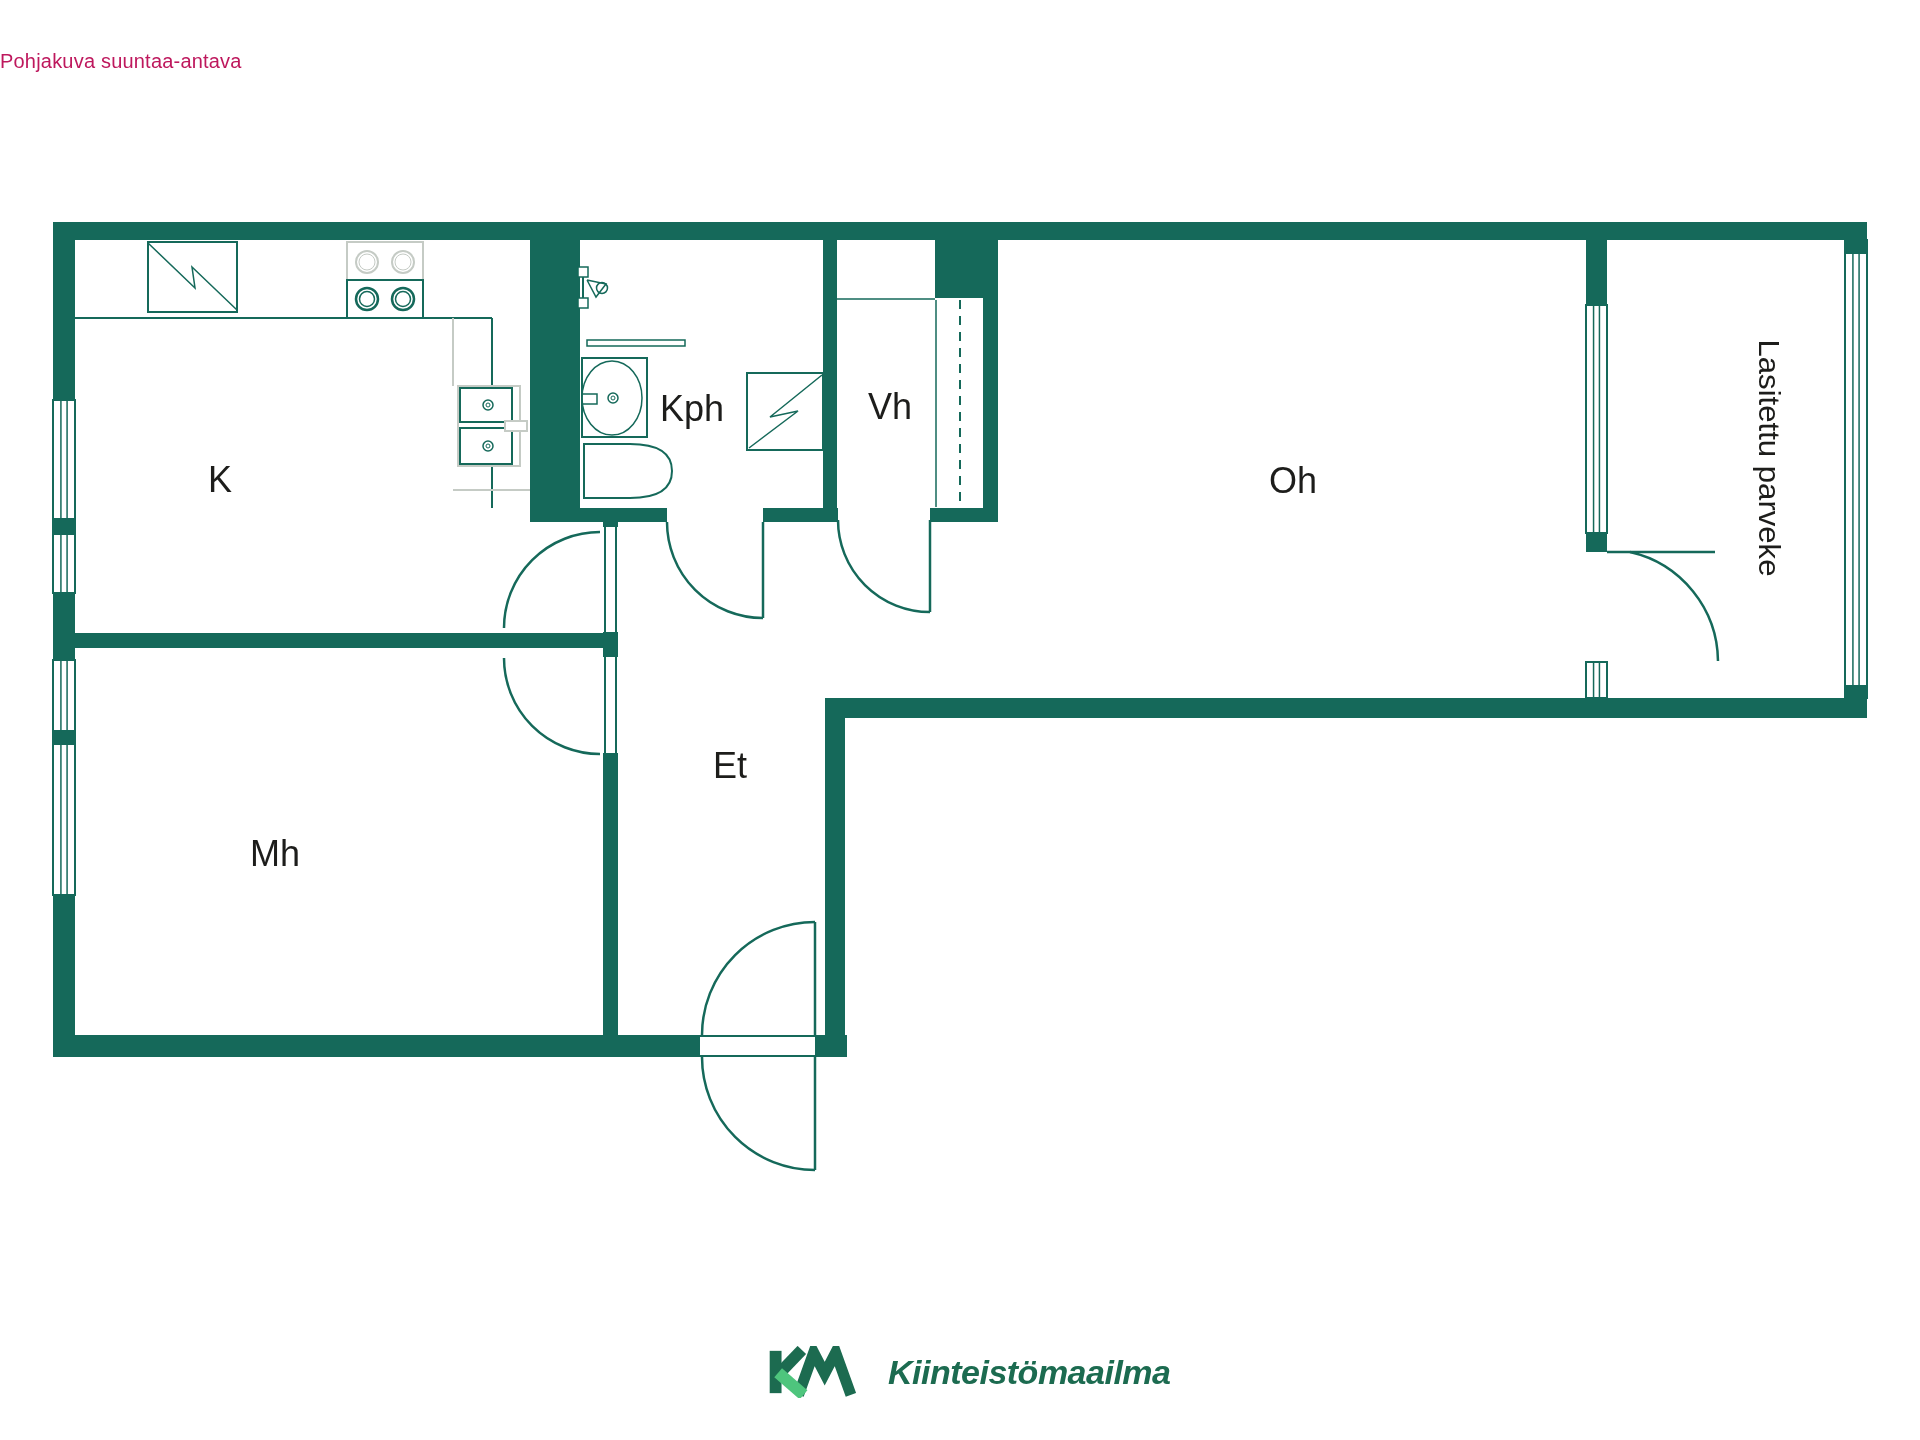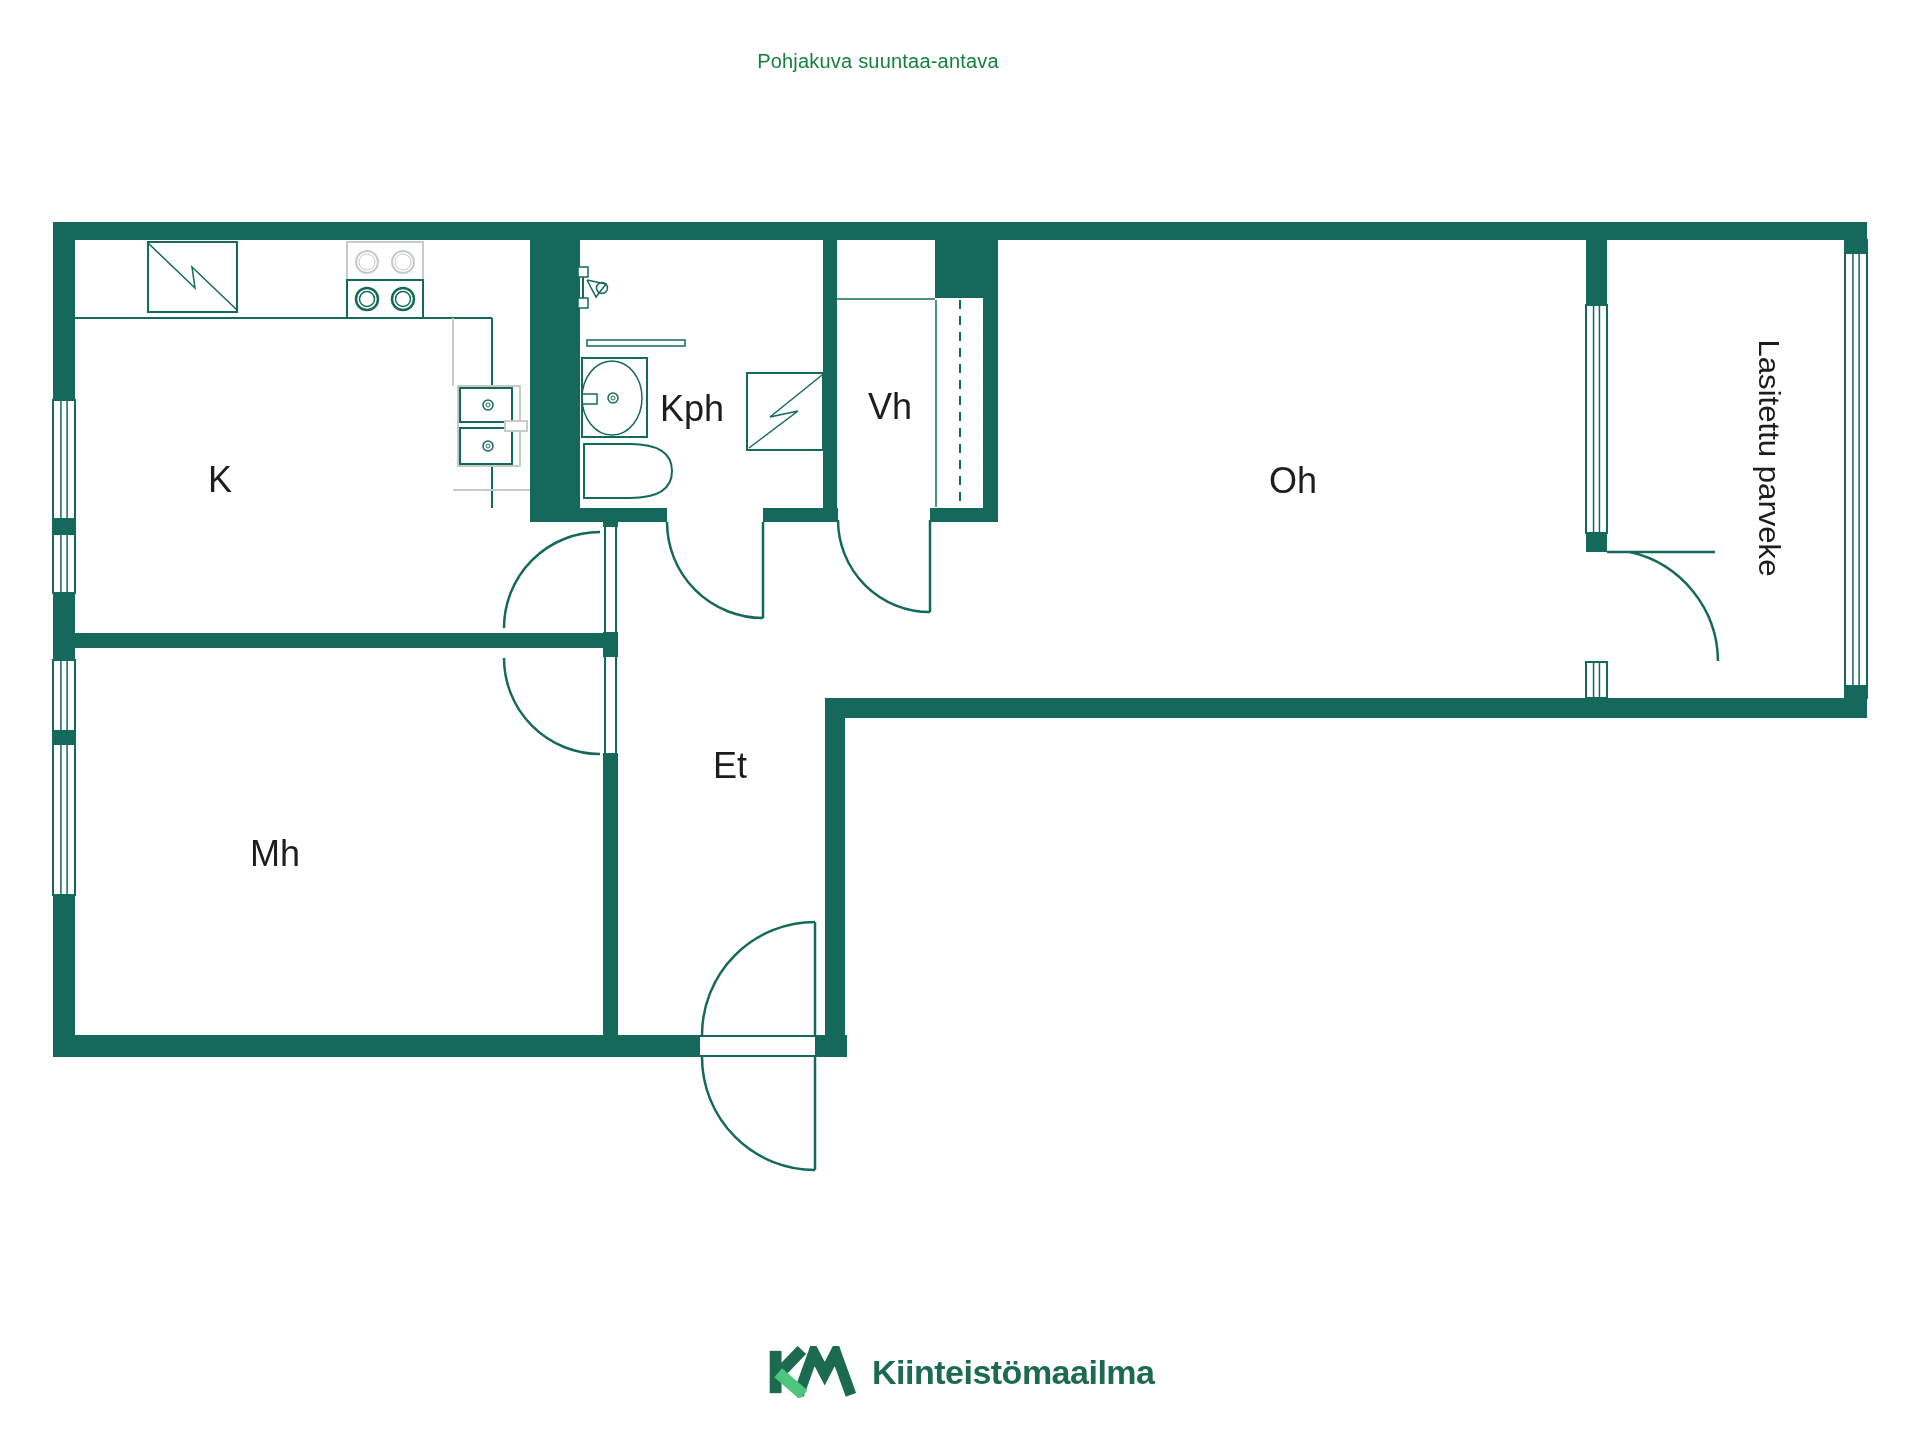--- a/index.html
+++ b/index.html
@@ -1,22 +1,22 @@
 <!DOCTYPE html>
 <html><head>
 <meta charset="utf-8">
 <style>
   html,body{margin:0;padding:0;background:#ffffff;}
   .page{position:relative;width:1920px;height:1440px;background:#fff;overflow:hidden;
         font-family:"Liberation Sans","DejaVu Sans",sans-serif;}
-  .disclaimer{position:absolute;top:50px;left:8px;width:1740px;text-align:center;
-        font-size:20px;color:#15803d;letter-spacing:0.2px;}
+  .disclaimer{position:absolute;top:50px;left:0;width:1740px;text-align:left;
+        font-size:20px;color:#be185d;letter-spacing:0.2px;}
   #plan{position:absolute;left:0;top:0;}
   .footer{position:absolute;left:768px;top:1340px;height:64px;display:flex;align-items:center;}
-  .brand-name{font-size:34px;font-weight:bold;color:#1c6b50;letter-spacing:-0.5px;margin-left:16px;}
+  .brand-name{font-size:34px;font-weight:bold;color:#1c6b50;letter-spacing:-0.5px;margin-left:32px;font-style:italic;}
 </style>
 </head>
 <body>
 
 <div class="page">
 
   <div class="disclaimer">Pohjakuva suuntaa-antava</div>
 
   <svg id="plan" width="1920" height="1440" viewBox="0 0 1920 1440">
       <rect x="53" y="222" width="1814" height="18" fill="#15695A"></rect>

